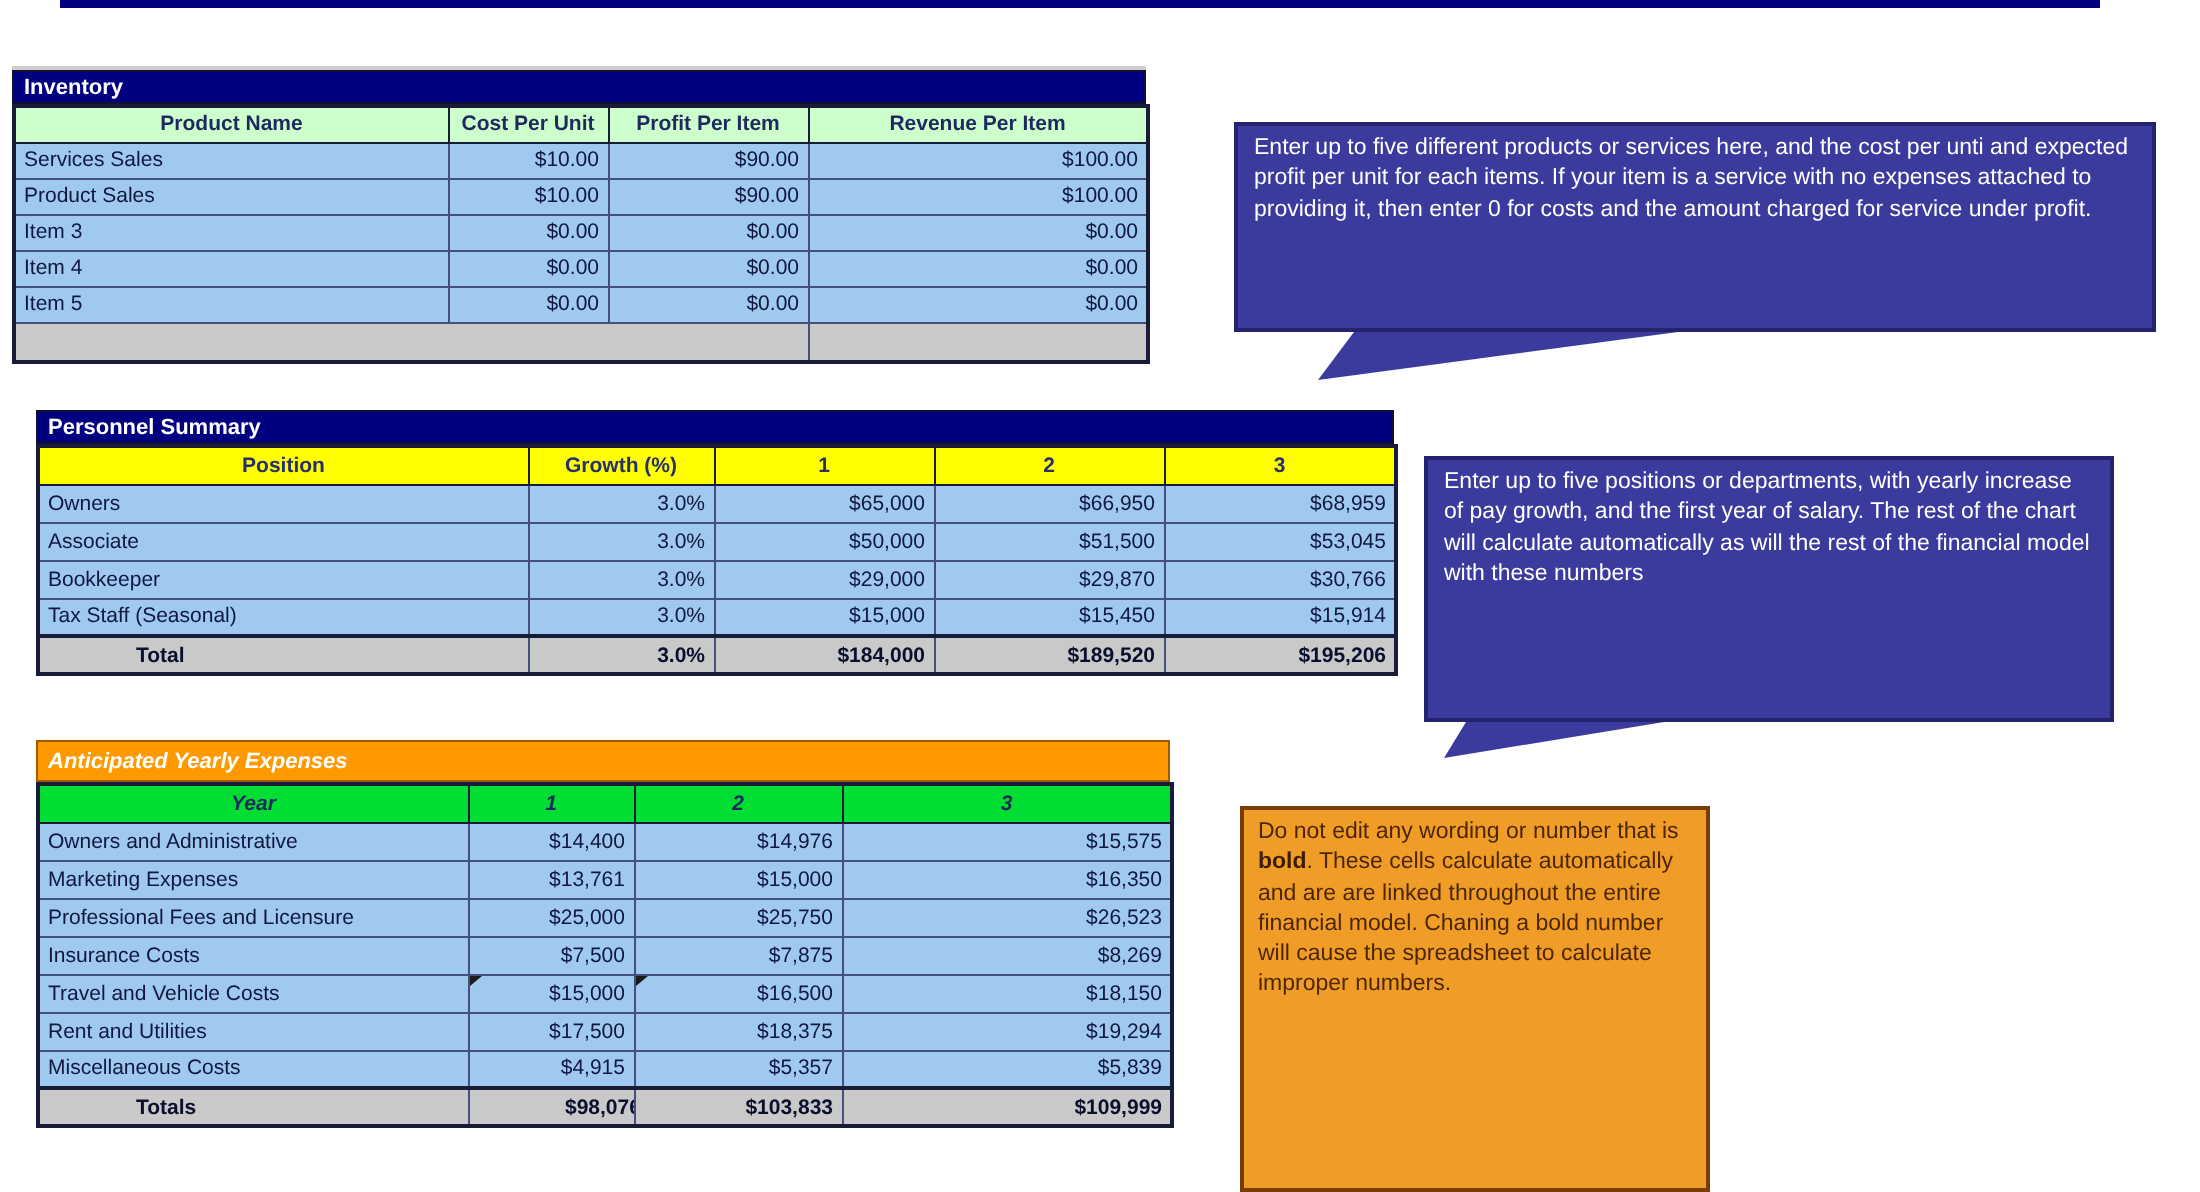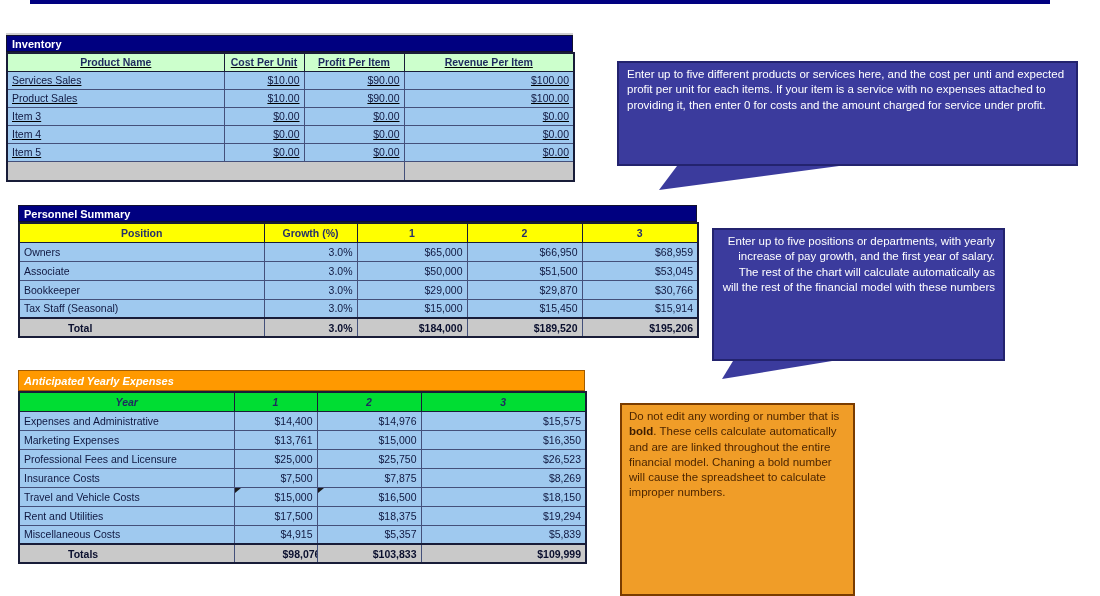--- a/index.html
+++ b/index.html
@@ -61,21 +61,21 @@
   }
   .callout-orange b{color:#3d1d00;}
 </style>
 </head>
 <body>
 
 <div class="abs top-strip"></div>
 
 <div class="abs" style="left:6px;top:33px;width:567px;border-top:2px solid #cfcfcf;">
   <div class="title-bar navy" style="height:17px;">Inventory</div>
-  <table class="sheet inv-tbl" style="width:567px;text-decoration:underline;">
+  <table class="sheet inv-tbl" style="width:567px;">
     <colgroup>
         <col style="width:217px">
         <col style="width:80px">
         <col style="width:100px">
         <col style="width:170px">
       </colgroup>
     <tbody>
         <tr class="hdr">
       <td>Product Name</td>
       <td>Cost Per Unit</td>
@@ -187,21 +187,21 @@
         <col style="width:165px">
       </colgroup>
     <tbody>
         <tr class="green-hdr">
       <td>Year</td>
       <td>1</td>
       <td>2</td>
       <td>3</td>
     </tr>
     <tr class="blue">
-      <td>Expenses and Administrative</td>
+      <td>Owners and Administrative</td>
       <td class="num">$14,400</td>
       <td class="num b">$14,976</td>
       <td class="num b">$15,575</td>
     </tr>
     <tr class="blue">
       <td>Marketing Expenses</td>
       <td class="num">$13,761</td>
       <td class="num b">$15,000</td>
       <td class="num b">$16,350</td>
     </tr>
@@ -243,20 +243,20 @@
     </tr>
   </tbody>
     </table>
 </div>
 
 <div class="abs callout callout-blue" style="left:617px;top:33px;width:461px;height:105px;">
   <span>Enter up to five different products or services here, and the cost per unti and expected profit per unit for each items. If your item is a service with no expenses attached to providing it, then enter 0 for costs and the amount charged for service under profit.</span>
   <div class="tail" style="left:40px;top:103px;width:180px;height:24px;"></div>
 </div>
 
-<div class="abs callout callout-blue" style="left:712px;top:200px;width:293px;height:133px;text-align:right;">
+<div class="abs callout callout-blue" style="left:712px;top:200px;width:345px;height:133px;">
   <span>Enter up to five positions or departments, with yearly increase of pay growth, and the first year of salary. The rest of the chart will calculate automatically as will the rest of the financial model with these numbers</span>
   <div class="tail" style="left:8px;top:131px;width:110px;height:18px;"></div>
 </div>
 
 <div class="abs callout callout-orange" style="left:620px;top:375px;width:235px;height:193px;">
   <span>Do not edit any wording or number that is </span><b>bold</b><span>. These cells calculate automatically and are are linked throughout the entire financial model. Chaning a bold number will cause the spreadsheet to calculate improper numbers.</span>
 </div>
 
 </body></html>

